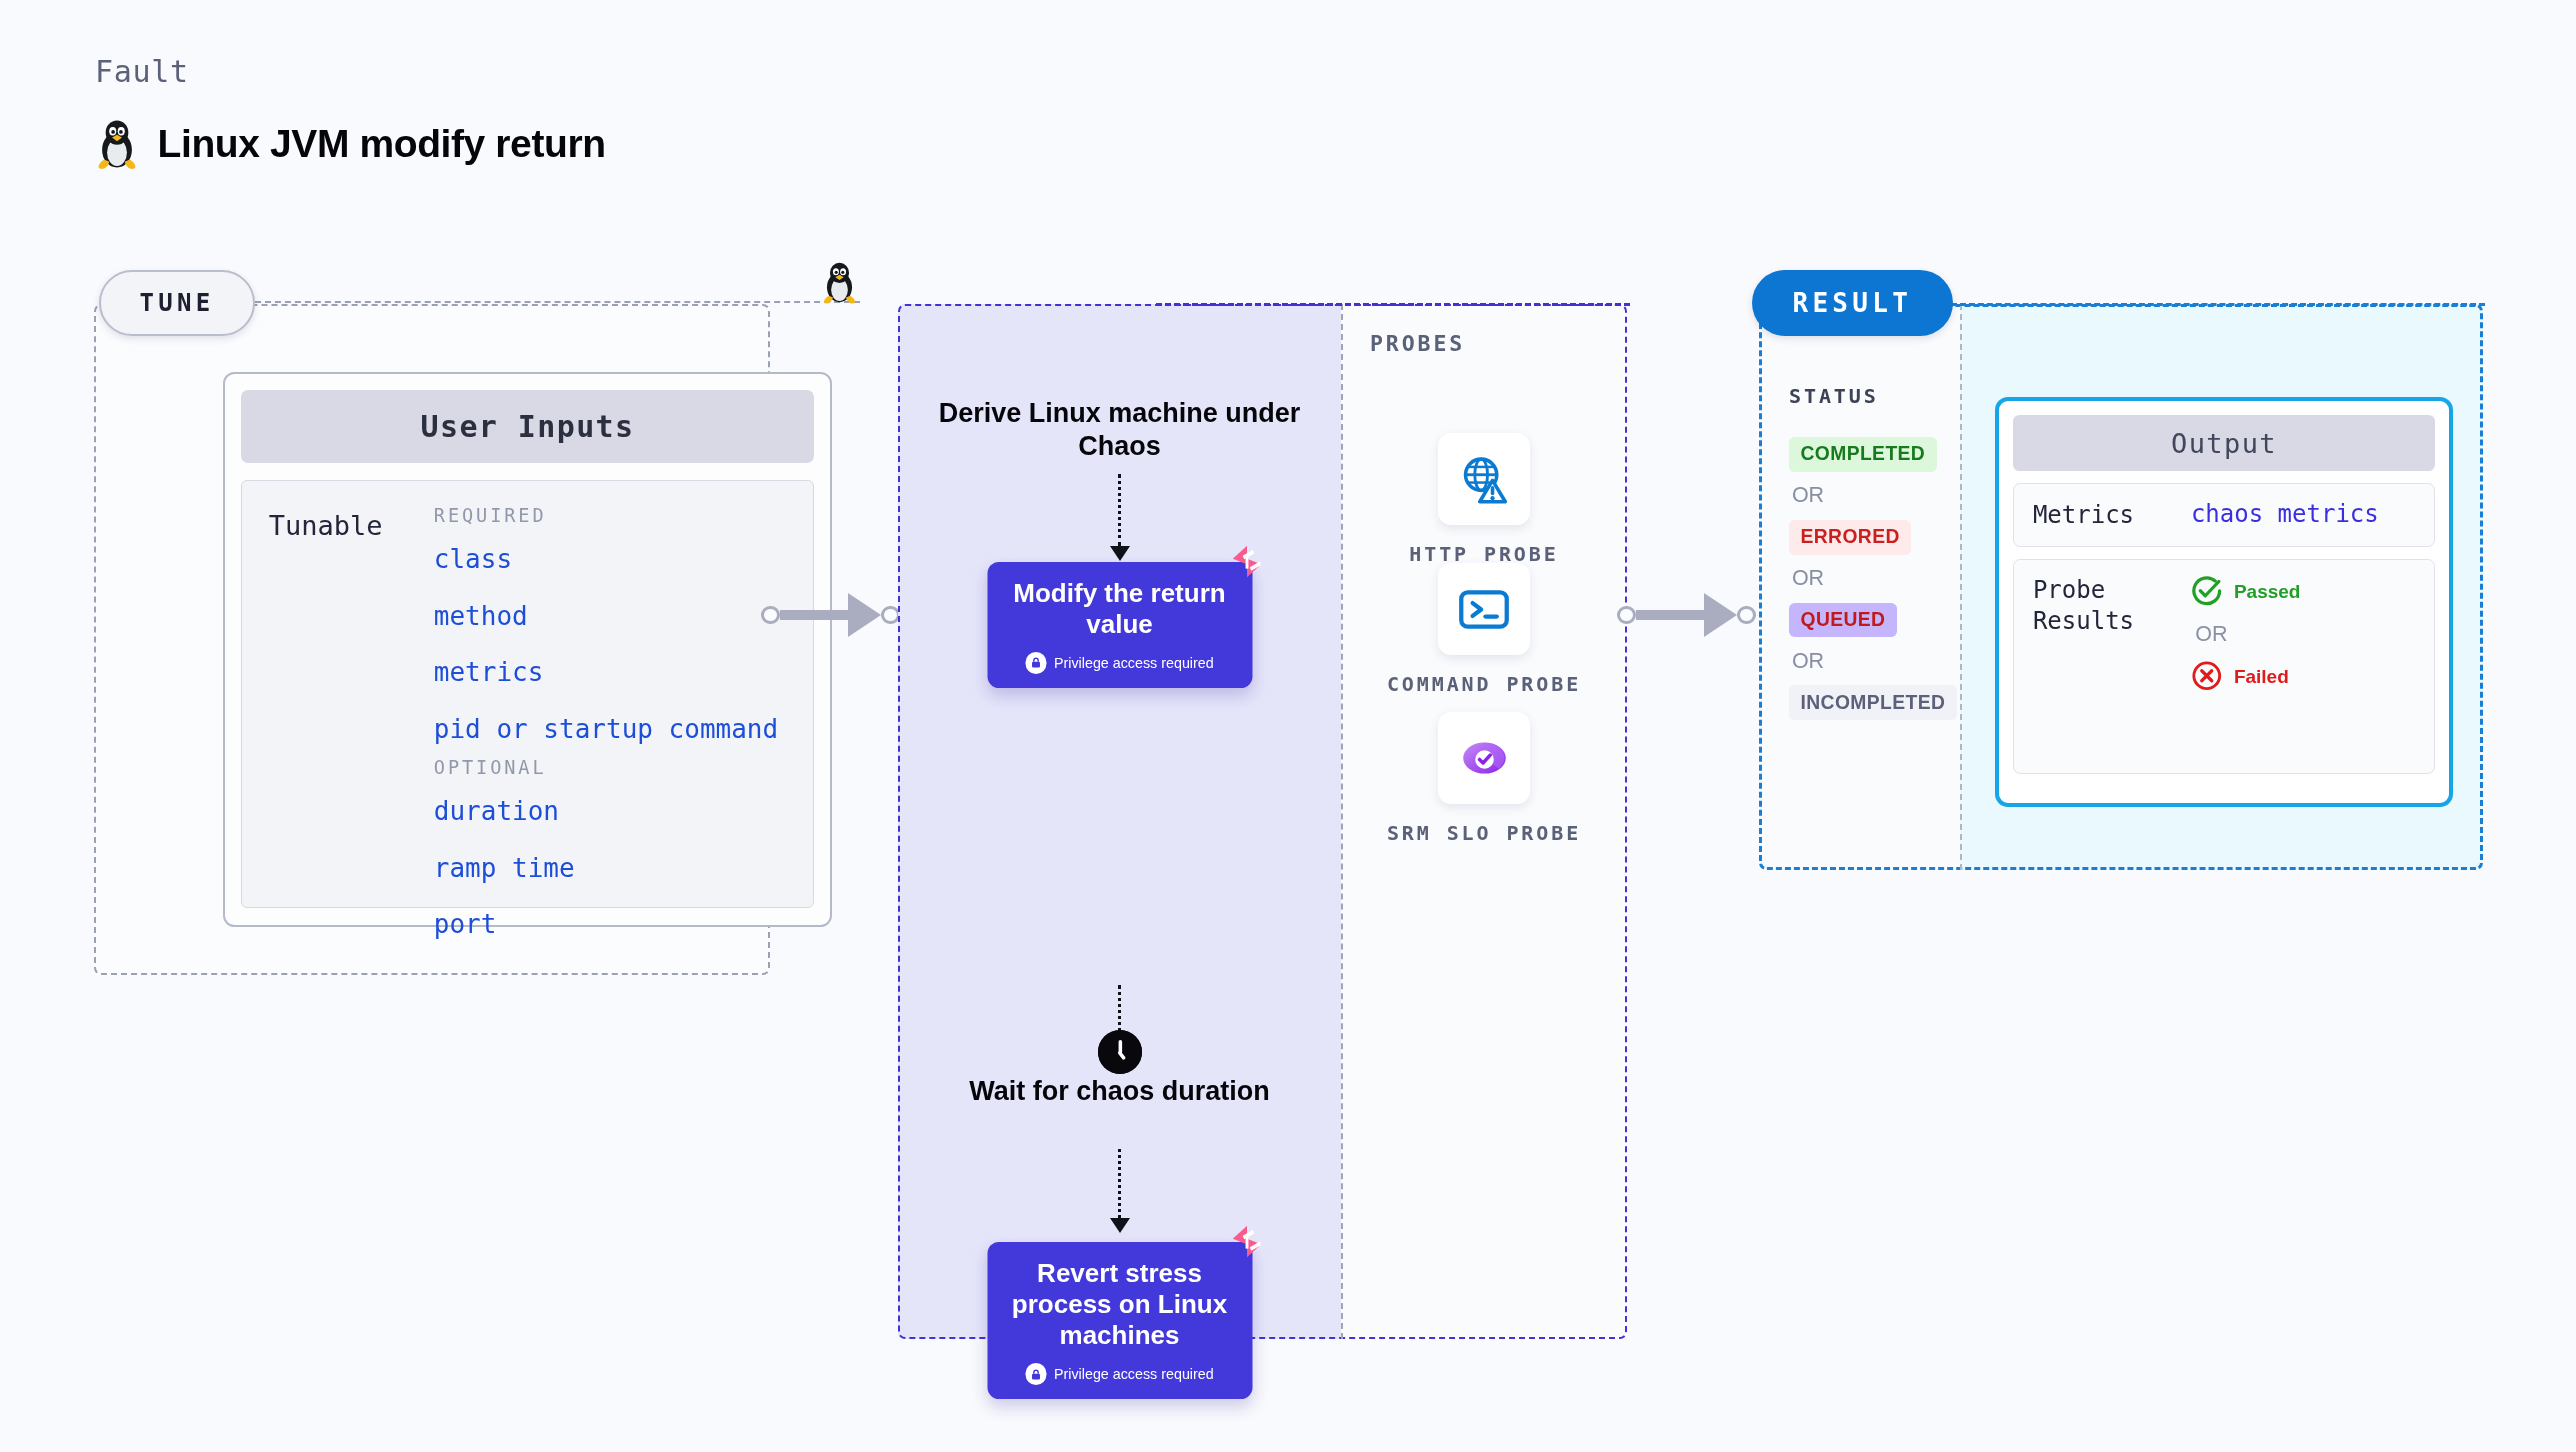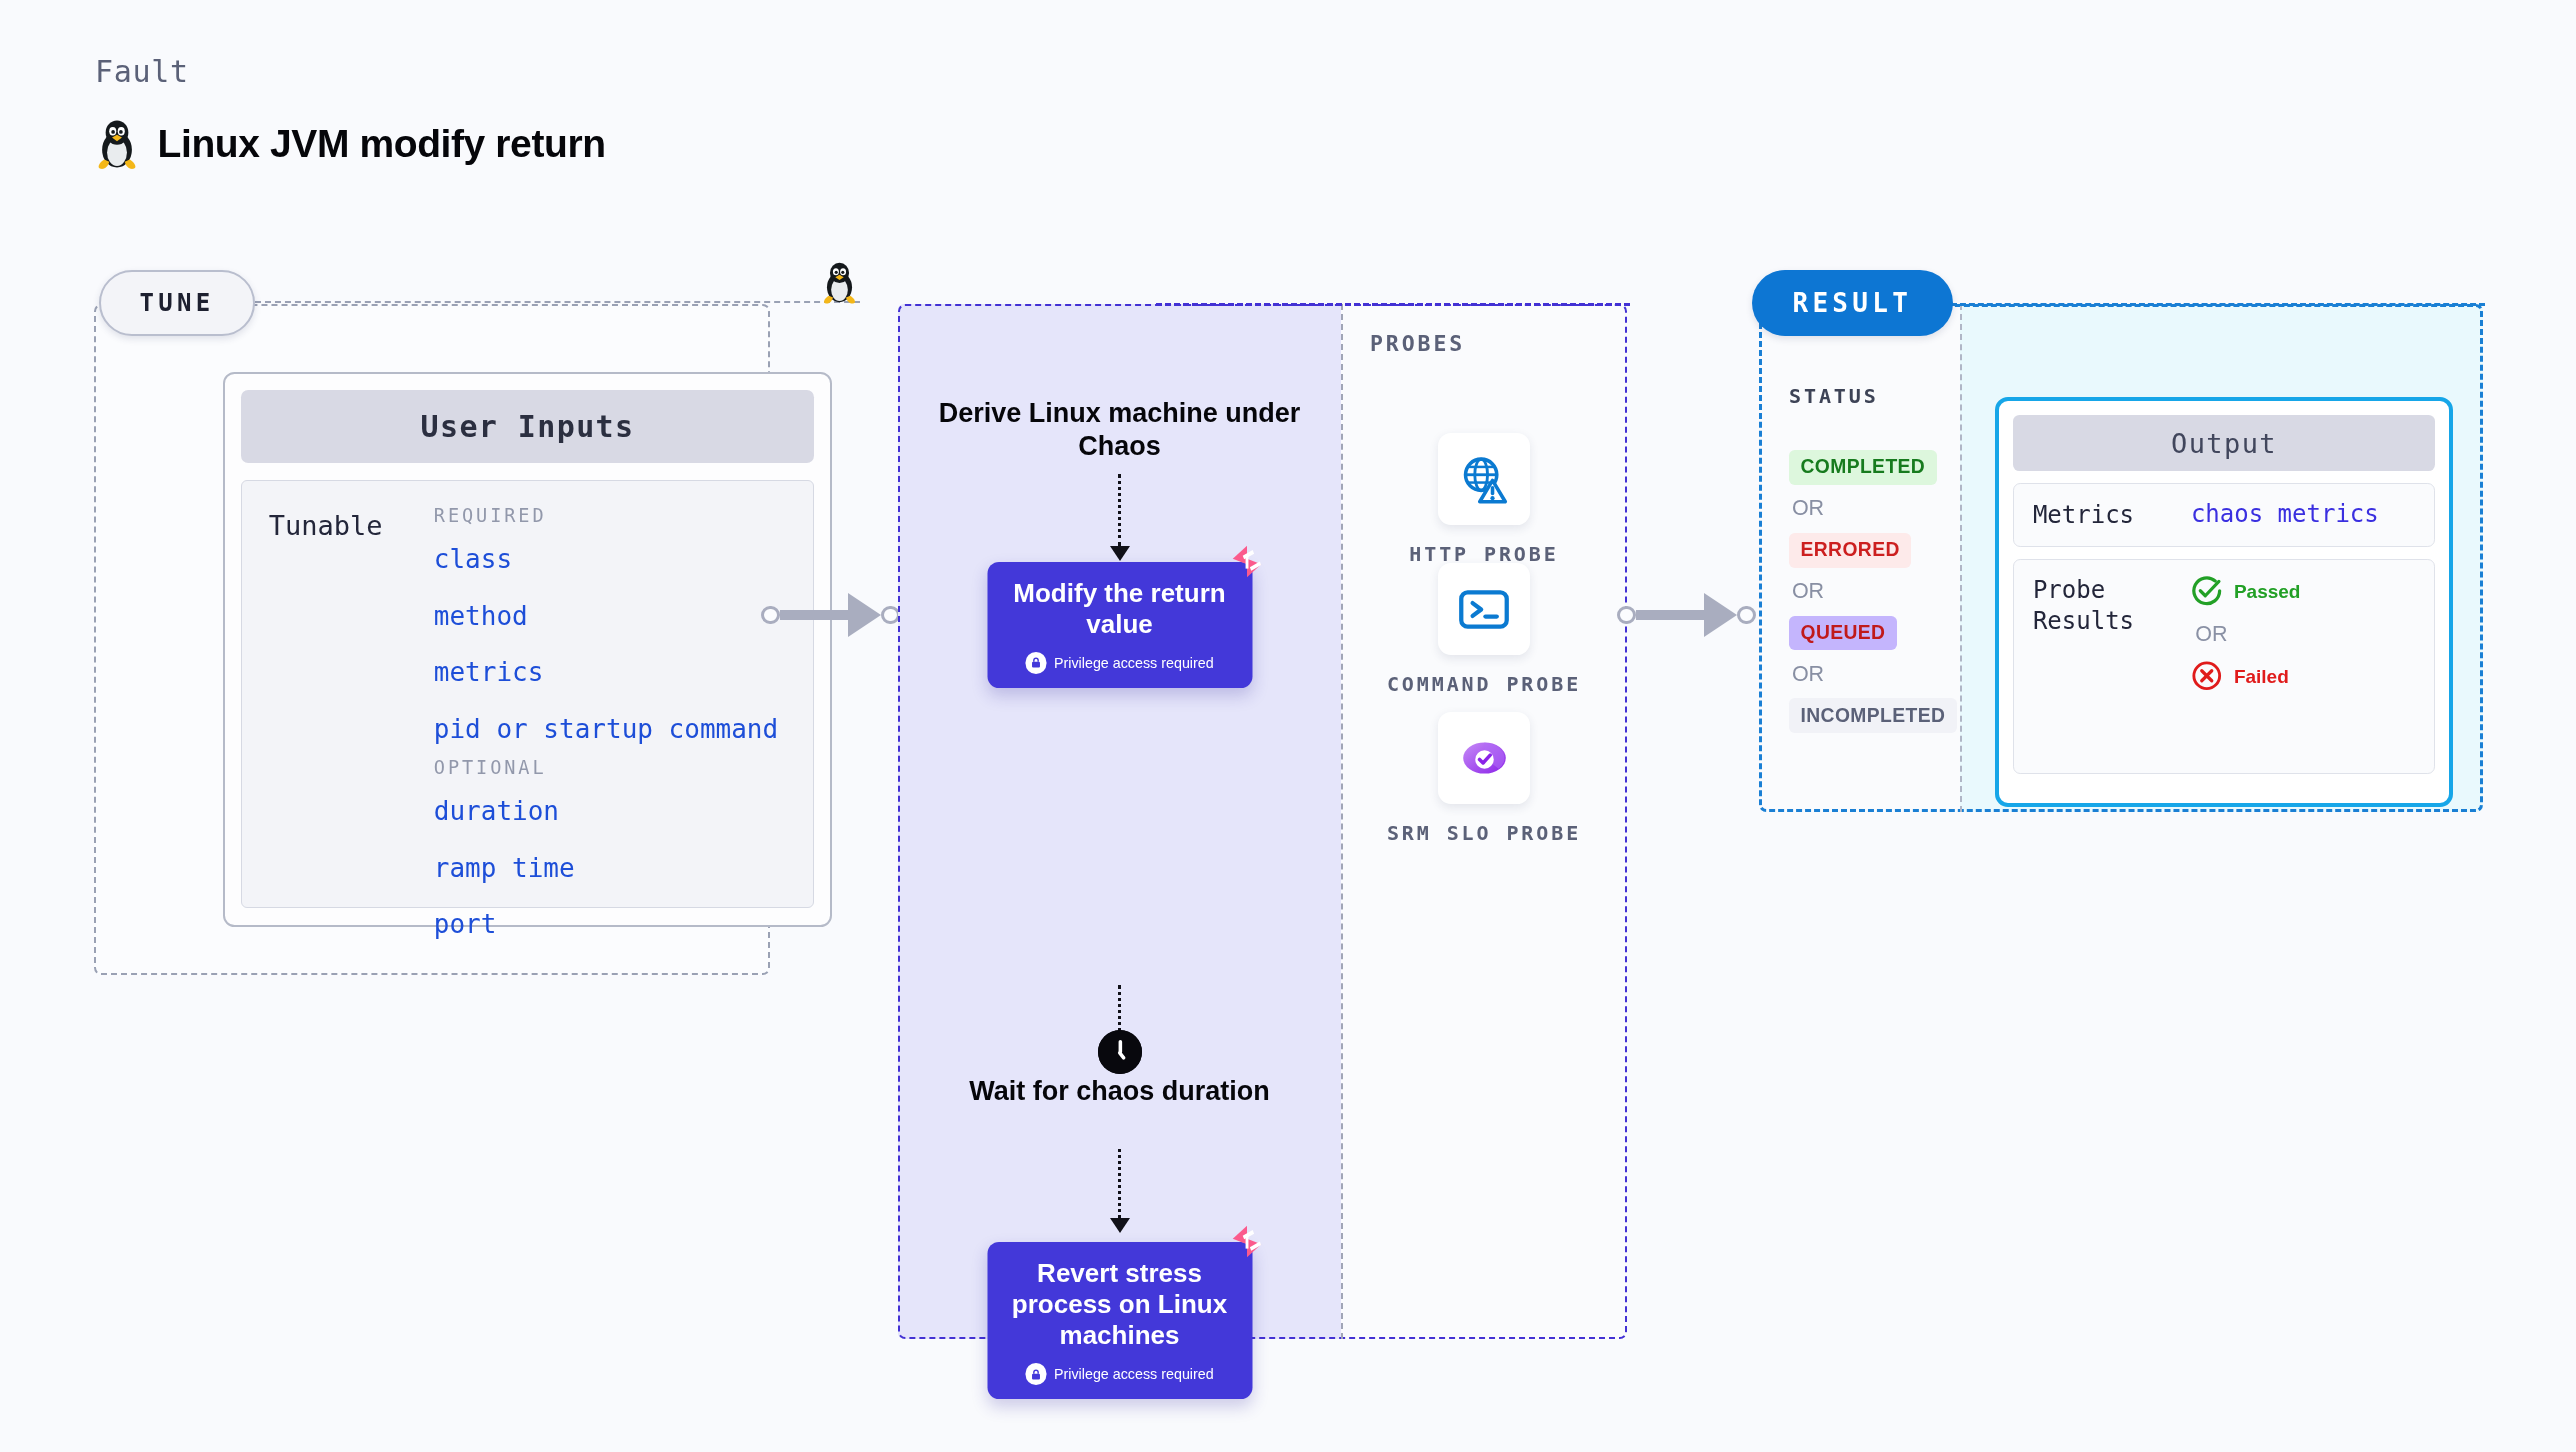--- a/index.html
+++ b/index.html
@@ -192,21 +192,21 @@
   .probe-name {
     margin-top: 15.8px; font-family: "DejaVu Sans Mono", monospace;
     font-size: 20px; color: #5b6178; letter-spacing: 2.9px;
     font-weight: bold; line-height: 1.32;
   }
   #probe-http { top: 129px; }
   #probe-command { top: 259px; }
   #probe-srm { top: 408px; }
 
   
-  #result-stage { left: 1759px; top: 304px; width: 724px; height: 508px; }
+  #result-stage { left: 1759px; top: 304px; width: 724px; height: 566px; }
   #result-outer {
     position: absolute; inset: 0;
     border: 3.6px dashed #1a7fd4; border-radius: 7.2px;
   }
   #result-left {
     position: absolute; left: 0; top: 0; width: 201px; height: 100%;
     background: #fafbfd; border-radius: 5.7px 0 0 5.7px;
   }
   #result-right {
     position: absolute; left: 201px; top: 0; right: 0; height: 100%;
@@ -222,21 +222,21 @@
   }
   #result-dash-line {
     left: 192px; top: -1.4px; width: 534px; height: 0;
     border-top: 3.6px dashed #1a7fd4;
   }
   #status-label {
     position: absolute; left: 30px; top: 80px;
     font-family: "DejaVu Sans Mono", monospace; font-size: 20px;
     color: #3d4356; letter-spacing: 2.9px; font-weight: bold;
   }
-  #status-list { position: absolute; left: 30px; top: 146px; width: 165px; }
+  #status-list { position: absolute; left: 30px; top: 133px; width: 165px; }
   .status-badge {
     display: inline-block; padding: 6.4px 11.5px; border-radius: 5.7px;
     font-size: 19.3px; font-weight: bold; letter-spacing: 0.4px;
   }
   .status-or {
     font-size: 21.5px; color: #888fa3; margin: 11.5px 0 11.5px 2.9px;
   }
 
   
   #output-card {

